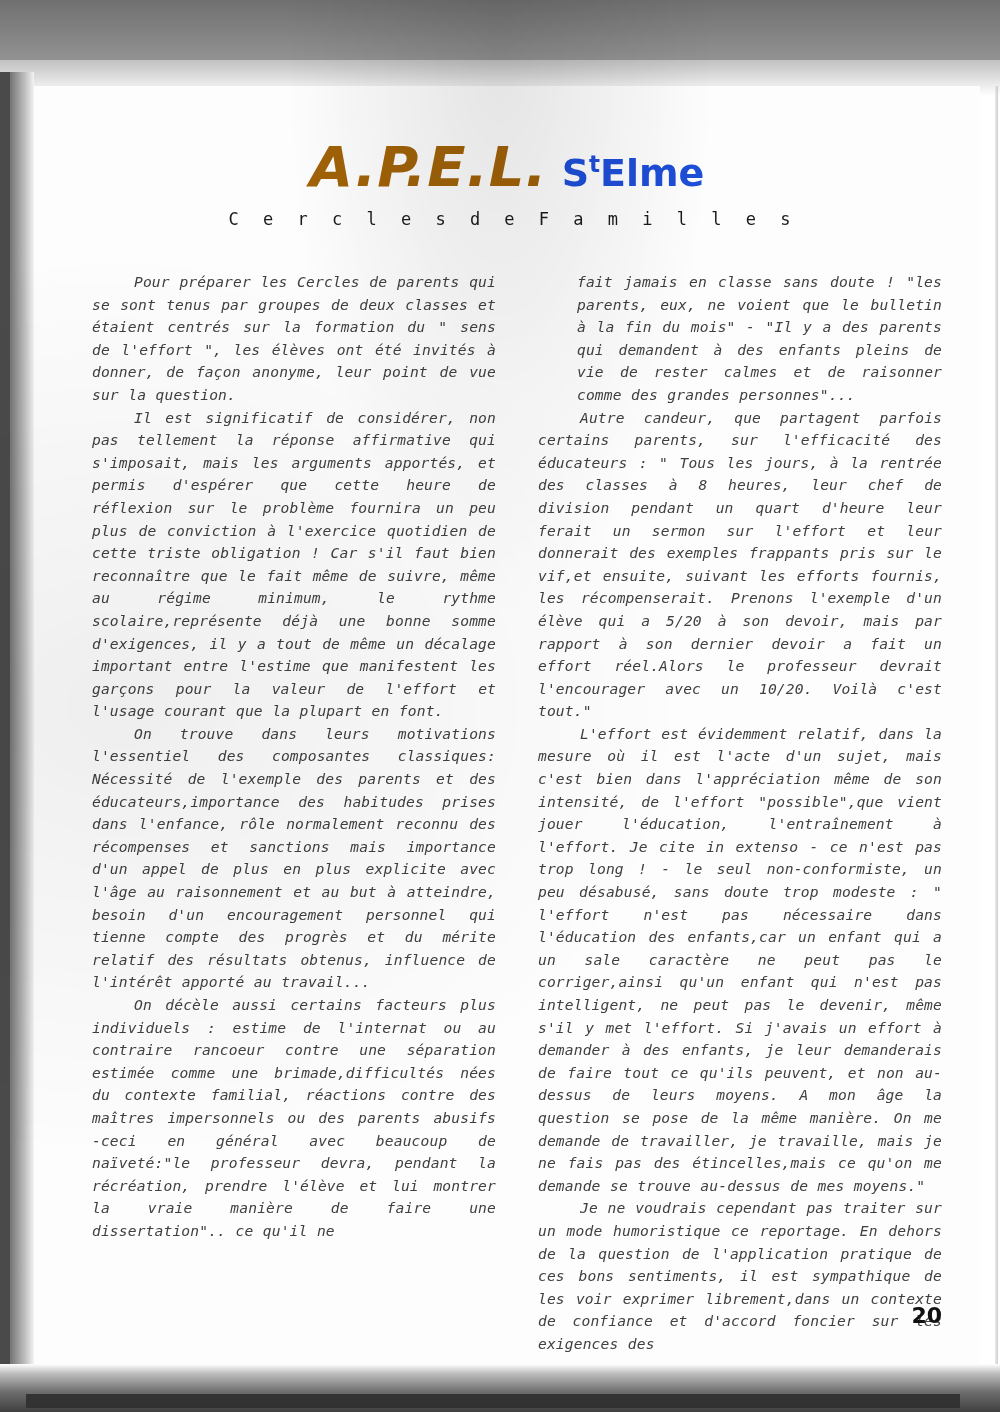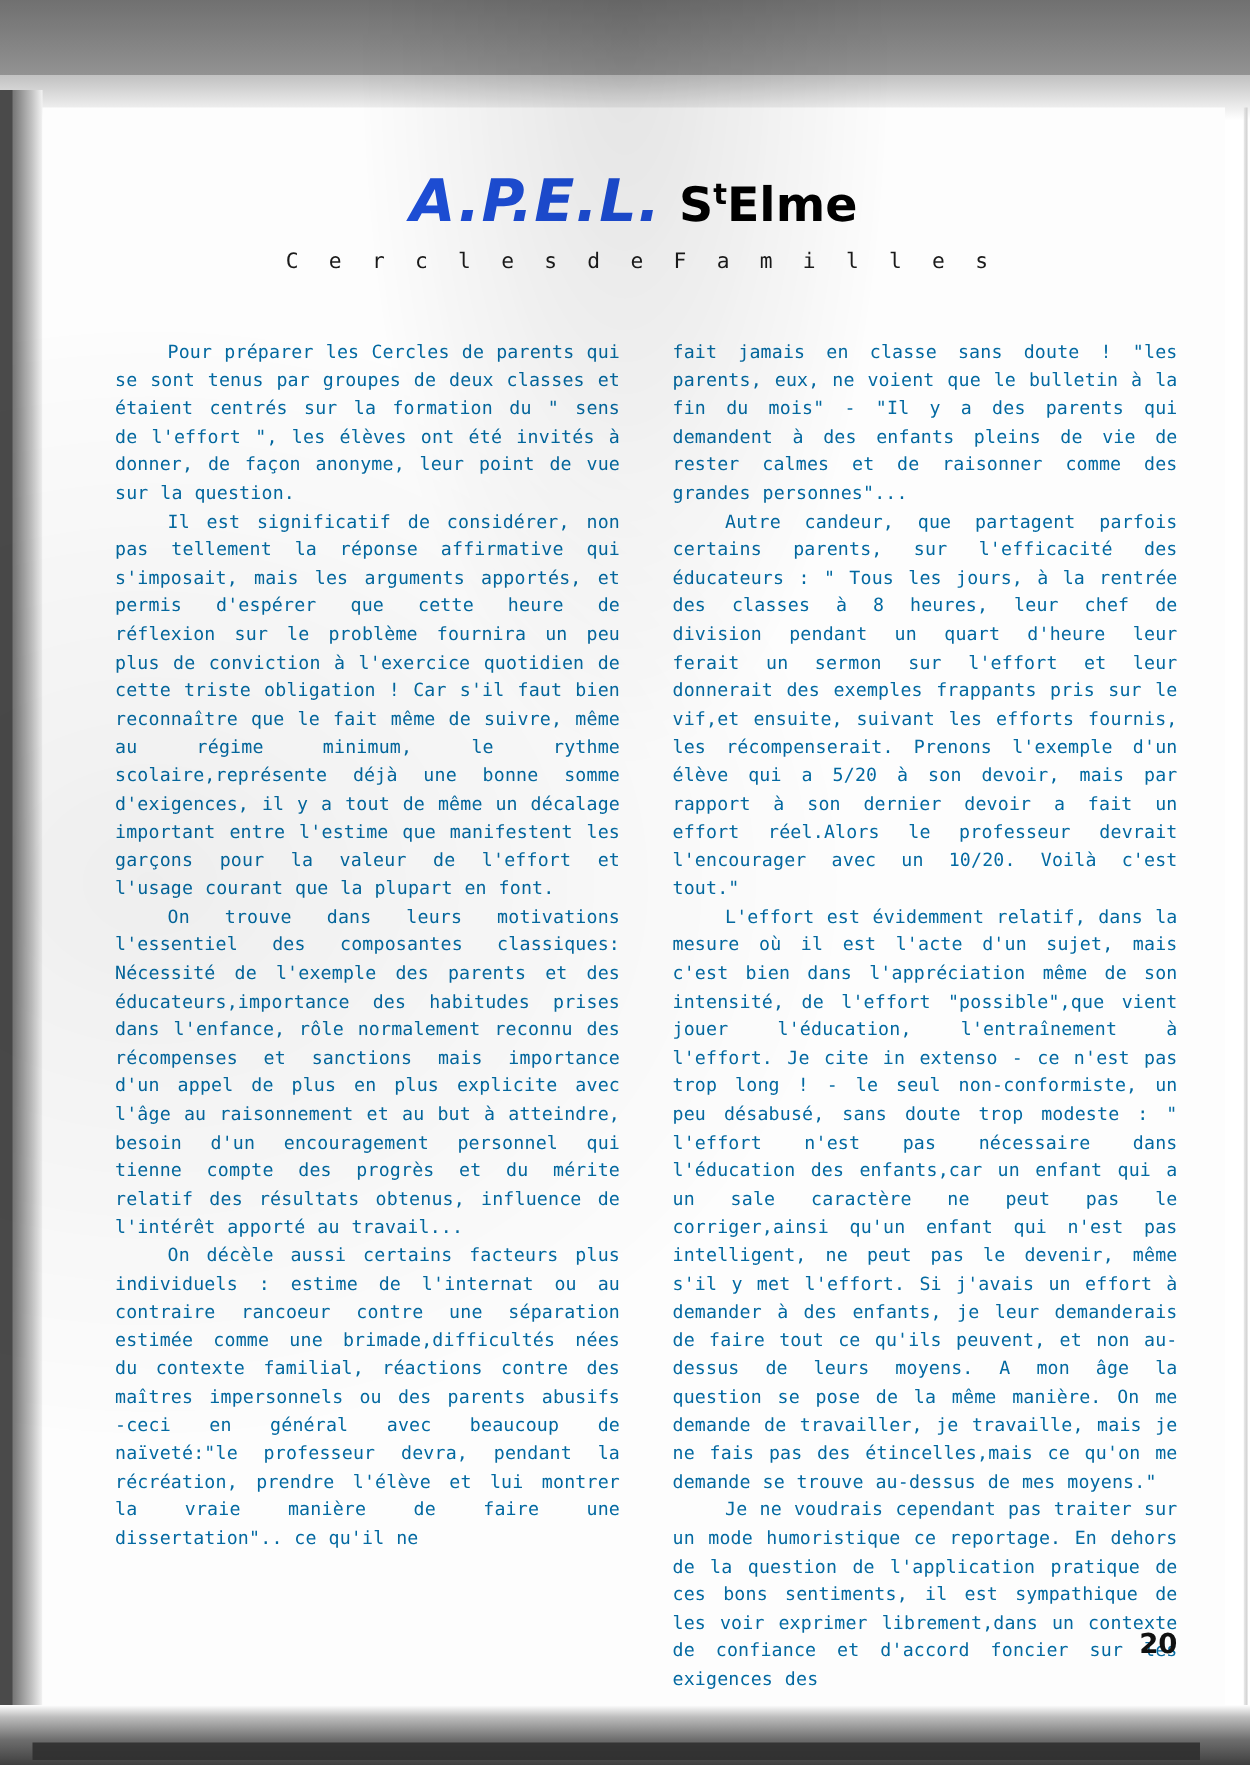--- a/index.html
+++ b/index.html
@@ -90,30 +90,30 @@
     text-align: center;
   }
   .masthead .title-line {
     display: inline-block;
     white-space: nowrap;
   }
   .apel {
     font-family: "DejaVu Sans", sans-serif;
     font-weight: bold;
     font-style: italic;
-    font-size: 47px;
+    font-size: 56px;
     letter-spacing: 1px;
-    color: #1d4ed8;
+    color: #a16207;
     vertical-align: baseline;
   }
   .stelme-wrap {
     font-family: "DejaVu Sans", sans-serif;
     font-weight: bold;
     font-size: 38px;
-    color: #000000;
+    color: #1d4ed8;
     margin-left: 14px;
     vertical-align: baseline;
   }
   .stelme-sup {
     font-size: 23px;
     vertical-align: super;
     font-weight: bold;
   }
   .subtitle {
     margin-top: 10px;
@@ -135,27 +135,28 @@
     gap: 42px;
   }
   .col {
     width: 404px;
   }
   .col p {
     margin: 0;
     font-family: "DejaVu Sans Mono", monospace;
     font-size: 14.6px;
     line-height: 22.6px;
-    color: #0369a1;
+    color: #404040;
     text-align: justify;
     text-indent: 42px;
     letter-spacing: 0.15px;
     word-spacing: 0.5px;
-  }
-  .col p.noindent { text-indent: 0; }
+    font-style: italic;
+  }
+  .col p.noindent { text-indent: 0; margin-left: 39px; }
 
   
   .folio {
     position: absolute;
     right: 38px;
     bottom: 36px;
     font-family: "DejaVu Sans", sans-serif;
     font-size: 22px;
     font-weight: bold;
     color: #111;

